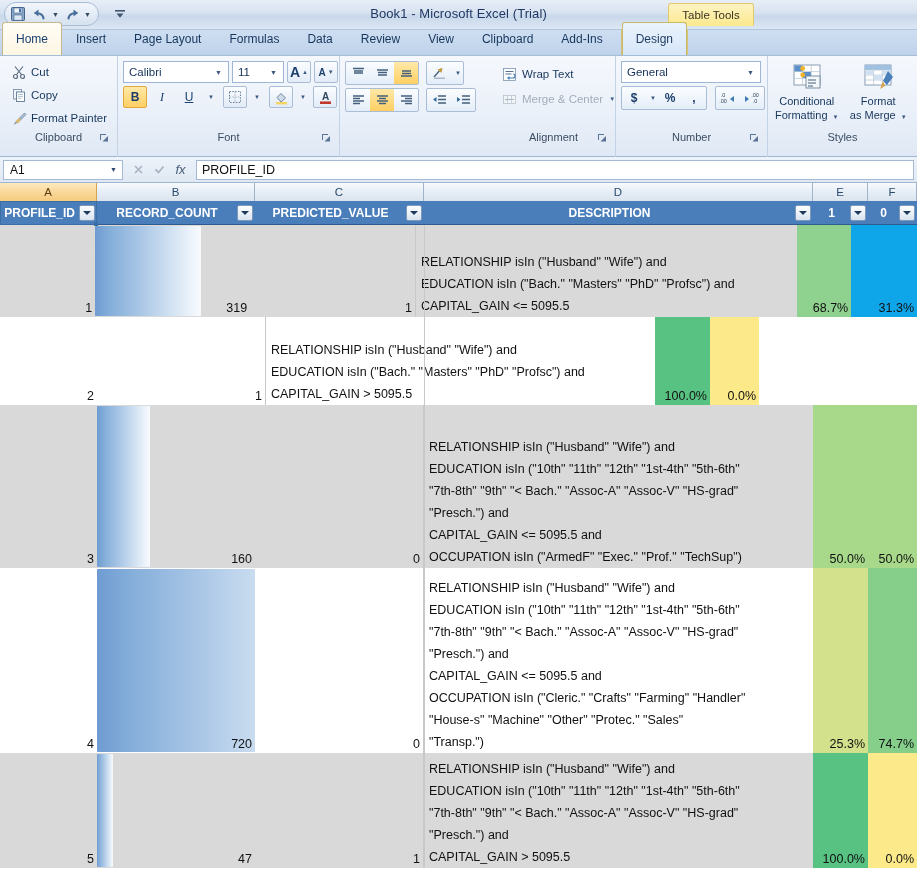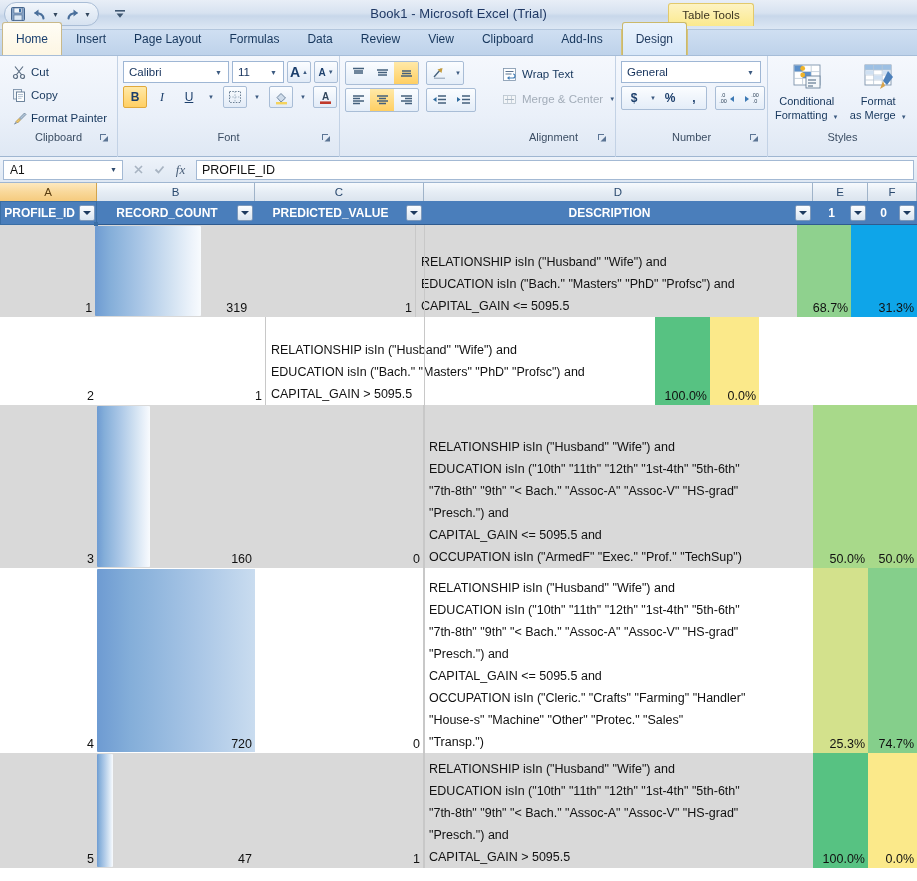--- a/index.html
+++ b/index.html
@@ -166,21 +166,21 @@
     width: 120px; height: 20px; margin-left: 3px;
     background: #fff; border: 1px solid #a3b9d4;
     display: flex; align-items: center; padding: 0 2px 0 6px;
     font-size: 12px; color: #111;
   }
   .namebox .nb-txt { flex: 1; text-align: left; }
   .namebox .caret { font-size: 7px; color: #2e4a6d; padding-right: 3px; }
   .fb-btns { display: flex; align-items: center; gap: 6px; padding: 0 8px; }
   .fb-ico { width: 15px; height: 15px; display:flex; align-items:center; justify-content:center;
             font-size: 11px; color: #7d8ea3; }
-  .fb-ico.fx { font-style: italic; font-family: Liberation Serif, serif; font-size: 13px; color:#4a5f79; }
+  .fb-ico.fx { font-style: italic; font-family: Liberation Sans, sans-serif; font-size: 13px; color:#4a5f79; }
   .fbinput {
     flex: 1; height: 20px; margin-right: 3px; background: #fff;
     border: 1px solid #a3b9d4; display: flex; align-items: center;
     padding-left: 5px; font-size: 12.5px; color: #111;
   }
 
   
   .grid { position: relative; width: 917px; height: 698px; overflow: hidden; background:#fff; }
 
   .colhdr {

